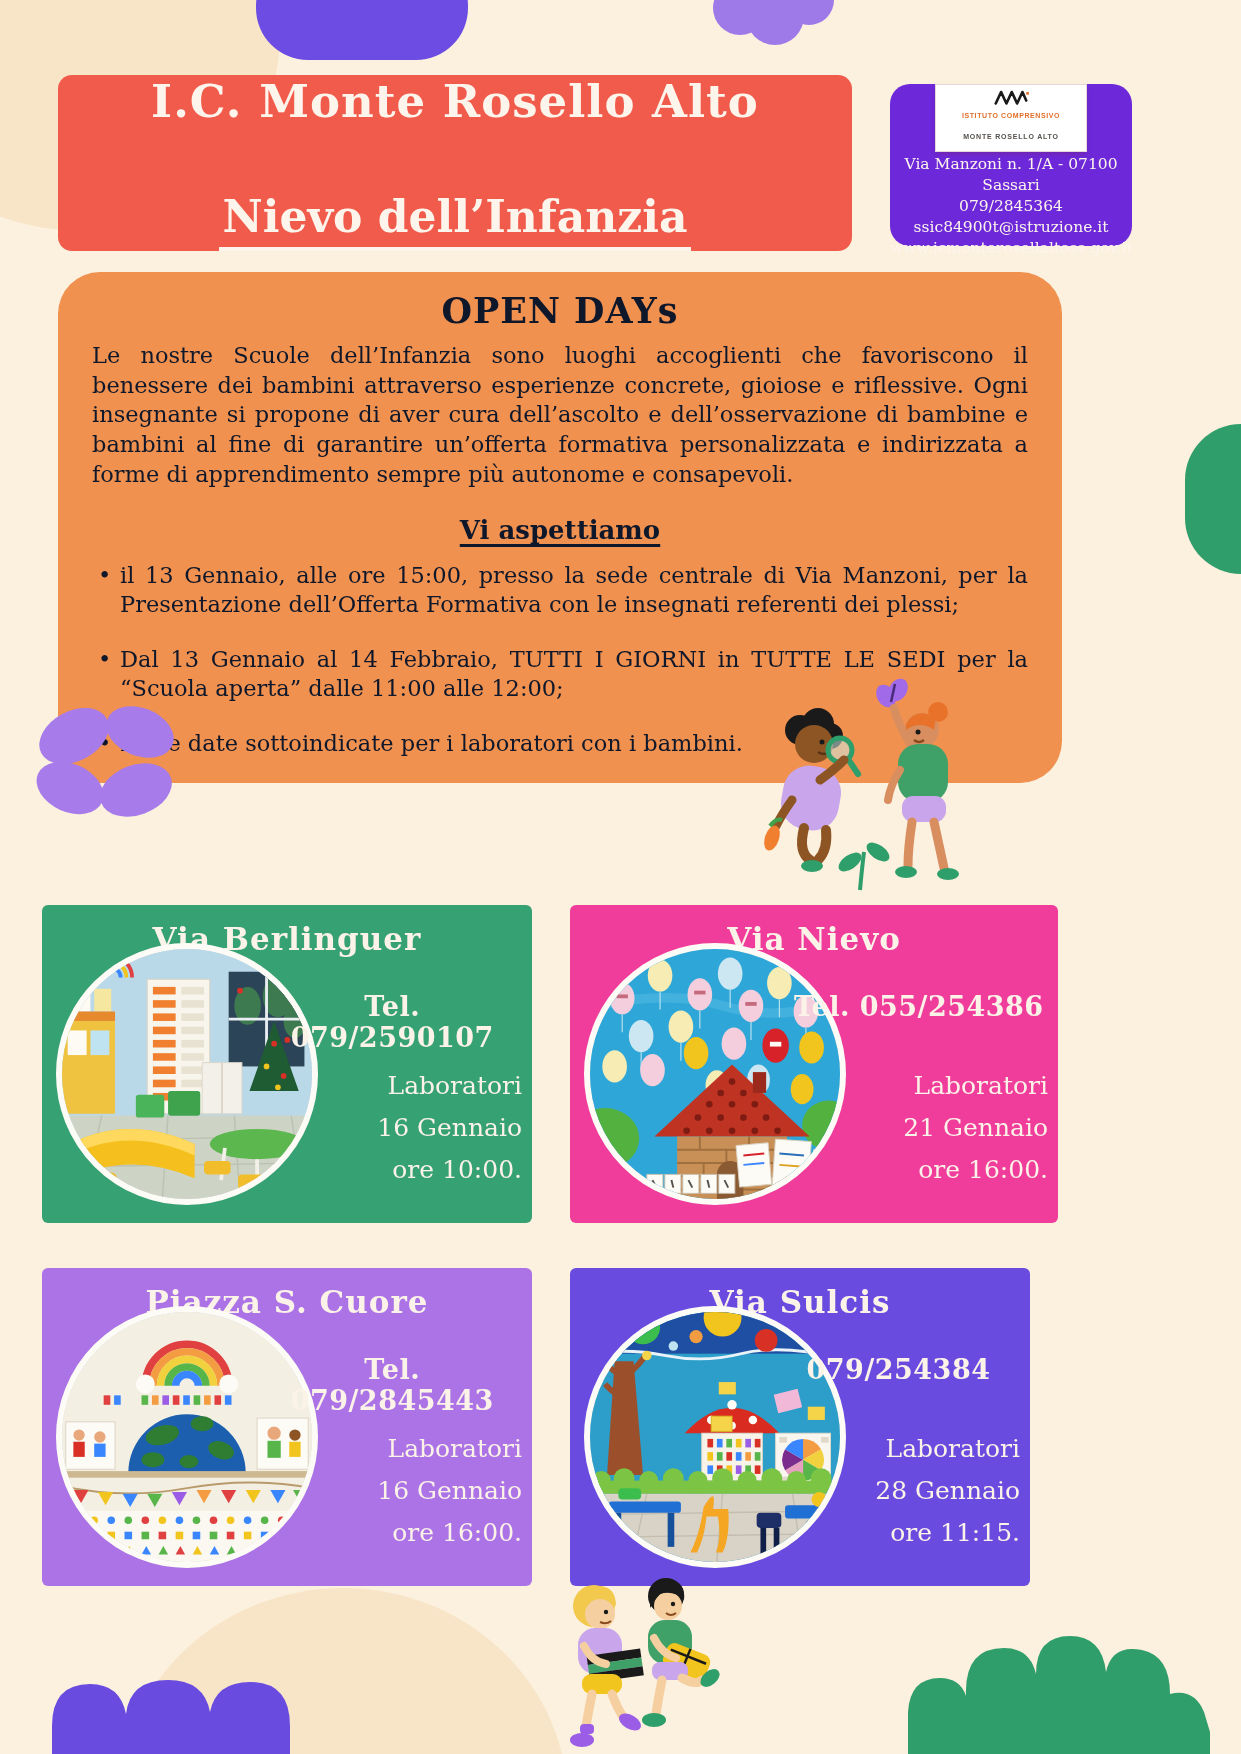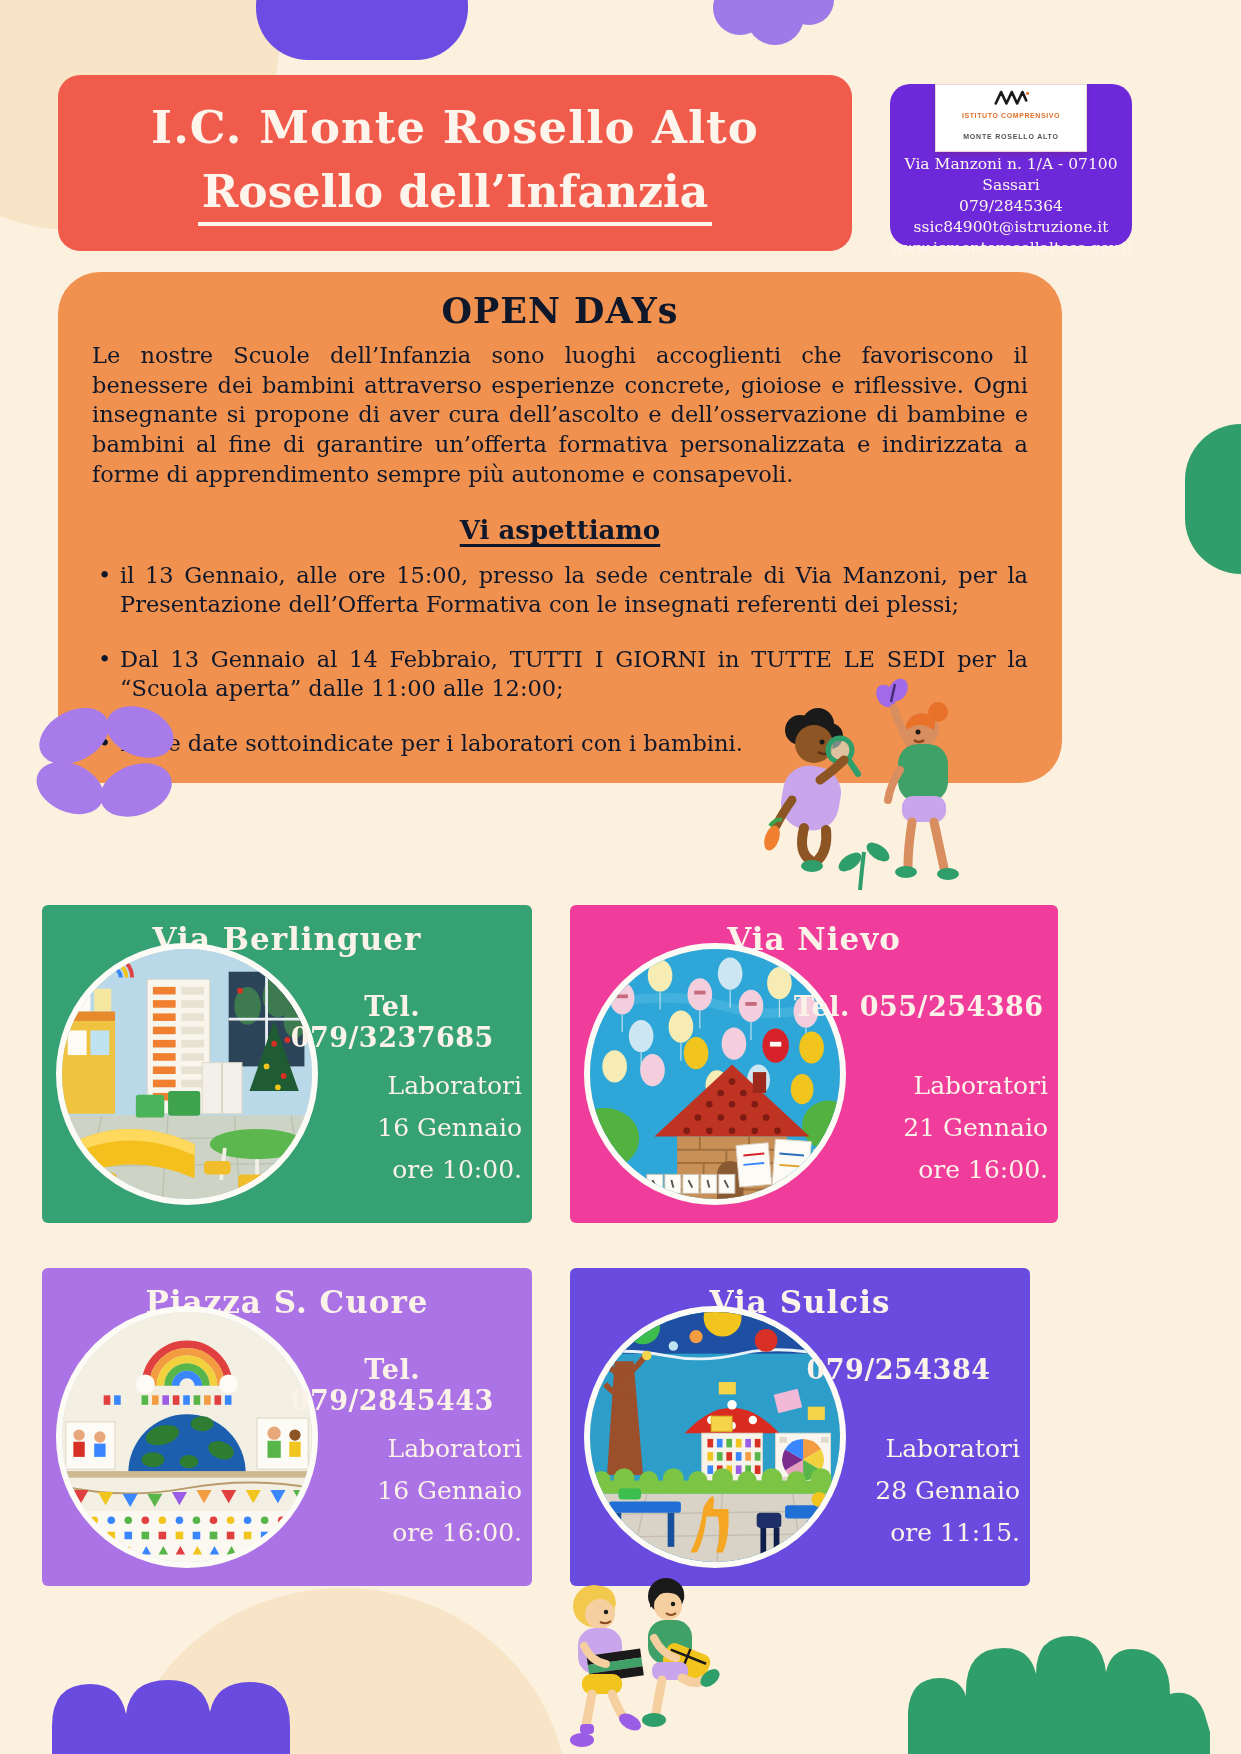--- a/index.html
+++ b/index.html
@@ -9,22 +9,22 @@
   .abs{position:absolute}
 
   
   .cream-blob{background:#F8E5C7;border-radius:50%}
   .blob-tl{left:-130px;top:-160px;width:410px;height:390px}
   .blob-bl{left:118px;top:1588px;width:450px;height:430px}
   .purple-top-blob{left:256px;top:-46px;width:212px;height:106px;background:#6C4CE2;border-radius:52px}
   .green-pill{left:1185px;top:424px;width:56px;height:150px;background:#2F9E6A;border-radius:80px 0 0 80px}
 
   
-  .header-box{left:58px;top:75px;width:794px;height:176px;background:#F15B4C;border-radius:22px;
-              display:flex;flex-direction:column;align-items:center;justify-content:center;gap:12px}
+  .header-box{left:58px;top:75px;width:794px;height:176px;background:#F15B4C;border-radius:14px;
+              display:flex;flex-direction:column;align-items:center;justify-content:space-between;gap:12px}
   .header-title{font-size:45px;font-weight:bold;letter-spacing:1px}
   .header-sub{font-size:44px;font-weight:bold;border-bottom:4px solid #FDF5EC;padding:0 4px 5px}
 
   
   .contact-box{left:890px;top:84px;width:242px;height:162px;background:#6d28d9;border-radius:20px;
                text-align:center;font-size:15.5px;line-height:21px;padding-top:70px}
   .logo-box{position:absolute;left:50%;transform:translateX(-50%);top:1px;width:150px;height:66px;
             background:#FFFFFF;box-shadow:0 3px 5px rgba(120,30,30,.25);display:flex;flex-direction:column;
             align-items:center;justify-content:center;border:4px solid #fff;outline:1px solid #E8D7D7}
   .logo-line1{font-family:"Liberation Sans",sans-serif;font-size:7px;letter-spacing:.6px;color:#E2702A;font-weight:bold}
@@ -70,21 +70,21 @@
       <circle cx="28" cy="24" r="27"></circle>
         <circle cx="63" cy="32" r="29"></circle>
         <circle cx="97" cy="16" r="25"></circle>
     </g>
   </svg>
 
   <div class="abs green-pill"></div>
 
   <div class="abs header-box">
     <div class="header-title">I.C. Monte Rosello Alto</div>
-    <div class="header-sub">Rosello dell’Infanzia</div>
+    <div class="header-sub">Nievo dell’Infanzia</div>
   </div>
 
   <div class="abs contact-box">
     <div class="logo-box">
       <svg width="64" height="28" viewBox="0 0 96 42">
         <path d="M8,38 L22,8 L36,38 L50,8 L64,38 L78,8 L88,30" fill="none" stroke="#1A1A1A" stroke-width="7" stroke-linecap="round" stroke-linejoin="round"></path>
         <rect x="88" y="8" width="7" height="7" fill="#E2702A"></rect>
       </svg>
       <div class="logo-line1">ISTITUTO COMPRENSIVO</div>
       <div class="logo-line2">MONTE ROSELLO ALTO</div>
@@ -235,21 +235,21 @@
             <line x1="172" y1="210" x2="168" y2="244"></line>
             <line x1="240" y1="210" x2="246" y2="244"></line>
             <line x1="206" y1="222" x2="206" y2="248"></line>
           </g>
         <rect x="150" y="224" width="28" height="14" rx="4" fill="#F2BD2B"></rect>
         <rect x="226" y="228" width="30" height="16" rx="4" fill="#F2BD2B"></rect>
         <rect x="186" y="238" width="34" height="20" rx="4" fill="#F2BD2B"></rect>
         <rect x="10" y="236" width="48" height="30" rx="6" fill="#EFBB28"></rect>
       </svg>
     </div>
-    <div class="card-tel">Tel. 079/3237685</div>
+    <div class="card-tel">Tel. 079/2590107</div>
     <div class="card-lab">
       <div>Laboratori</div>
       <div>16 Gennaio</div>
       <div>ore 10:00.</div>
     </div>
   </div>
 
   <div class="card card-pink">
     <div class="card-title">Via Nievo</div>
     <div class="card-photo">

